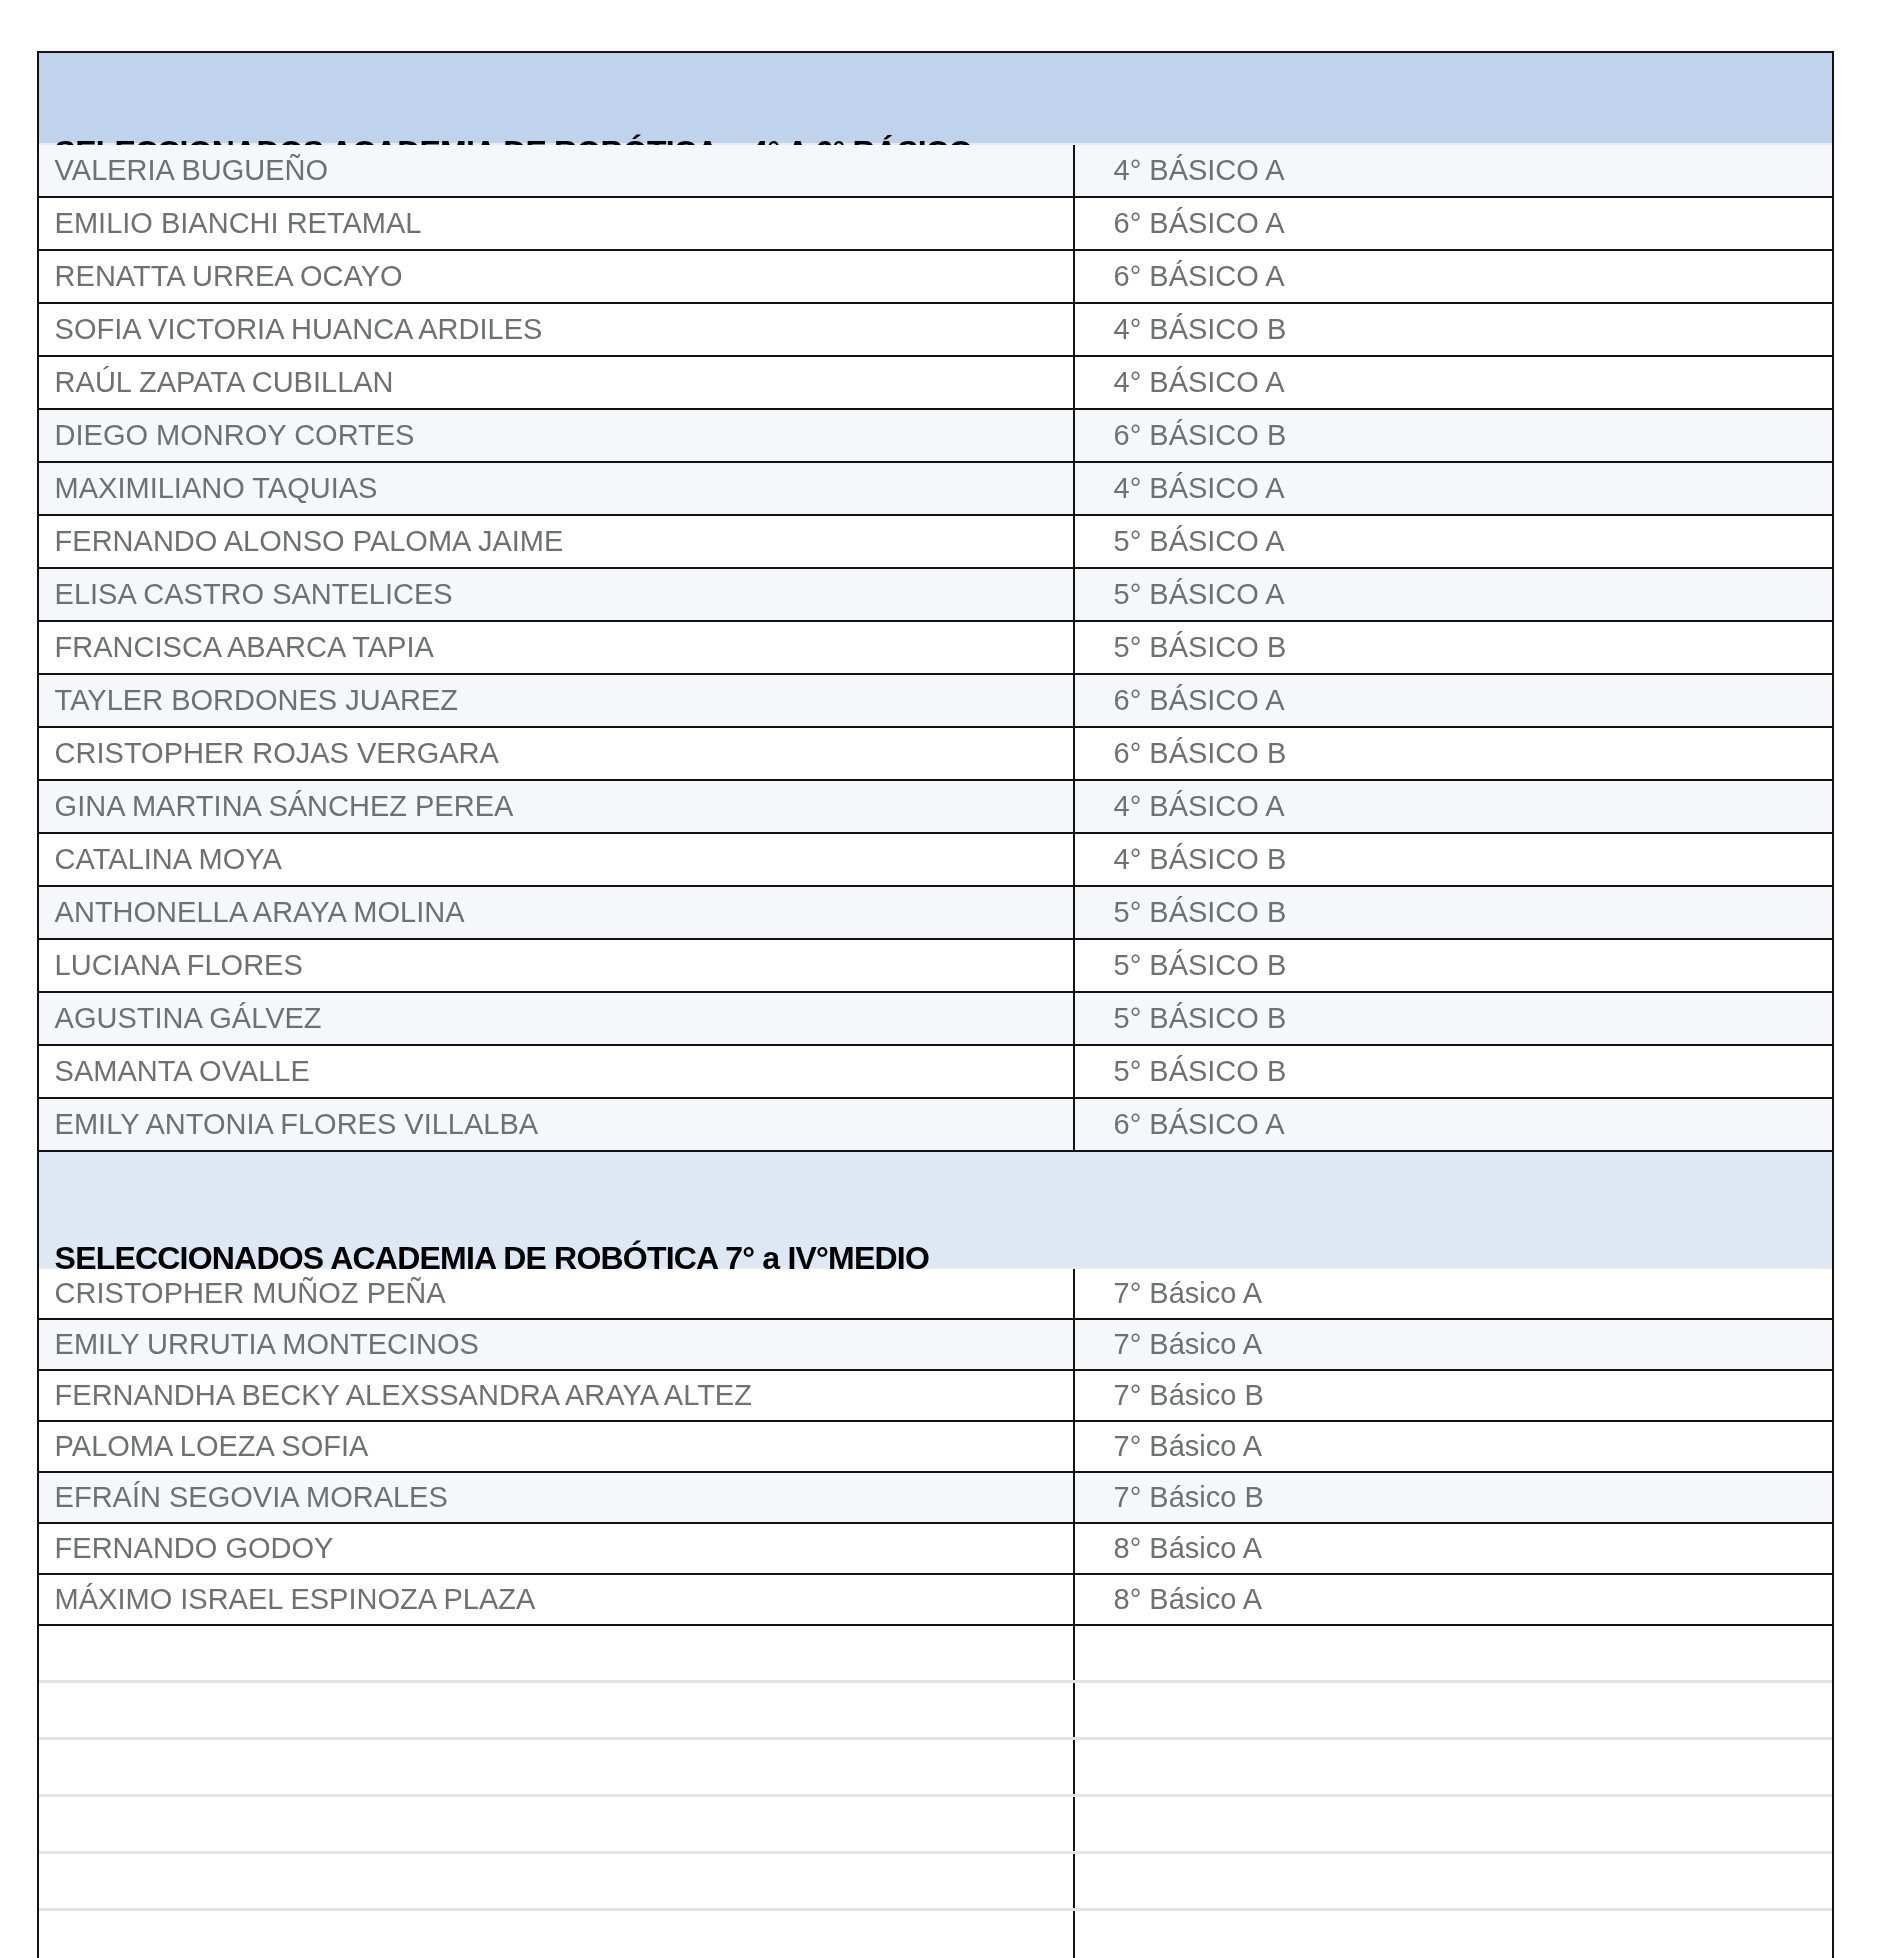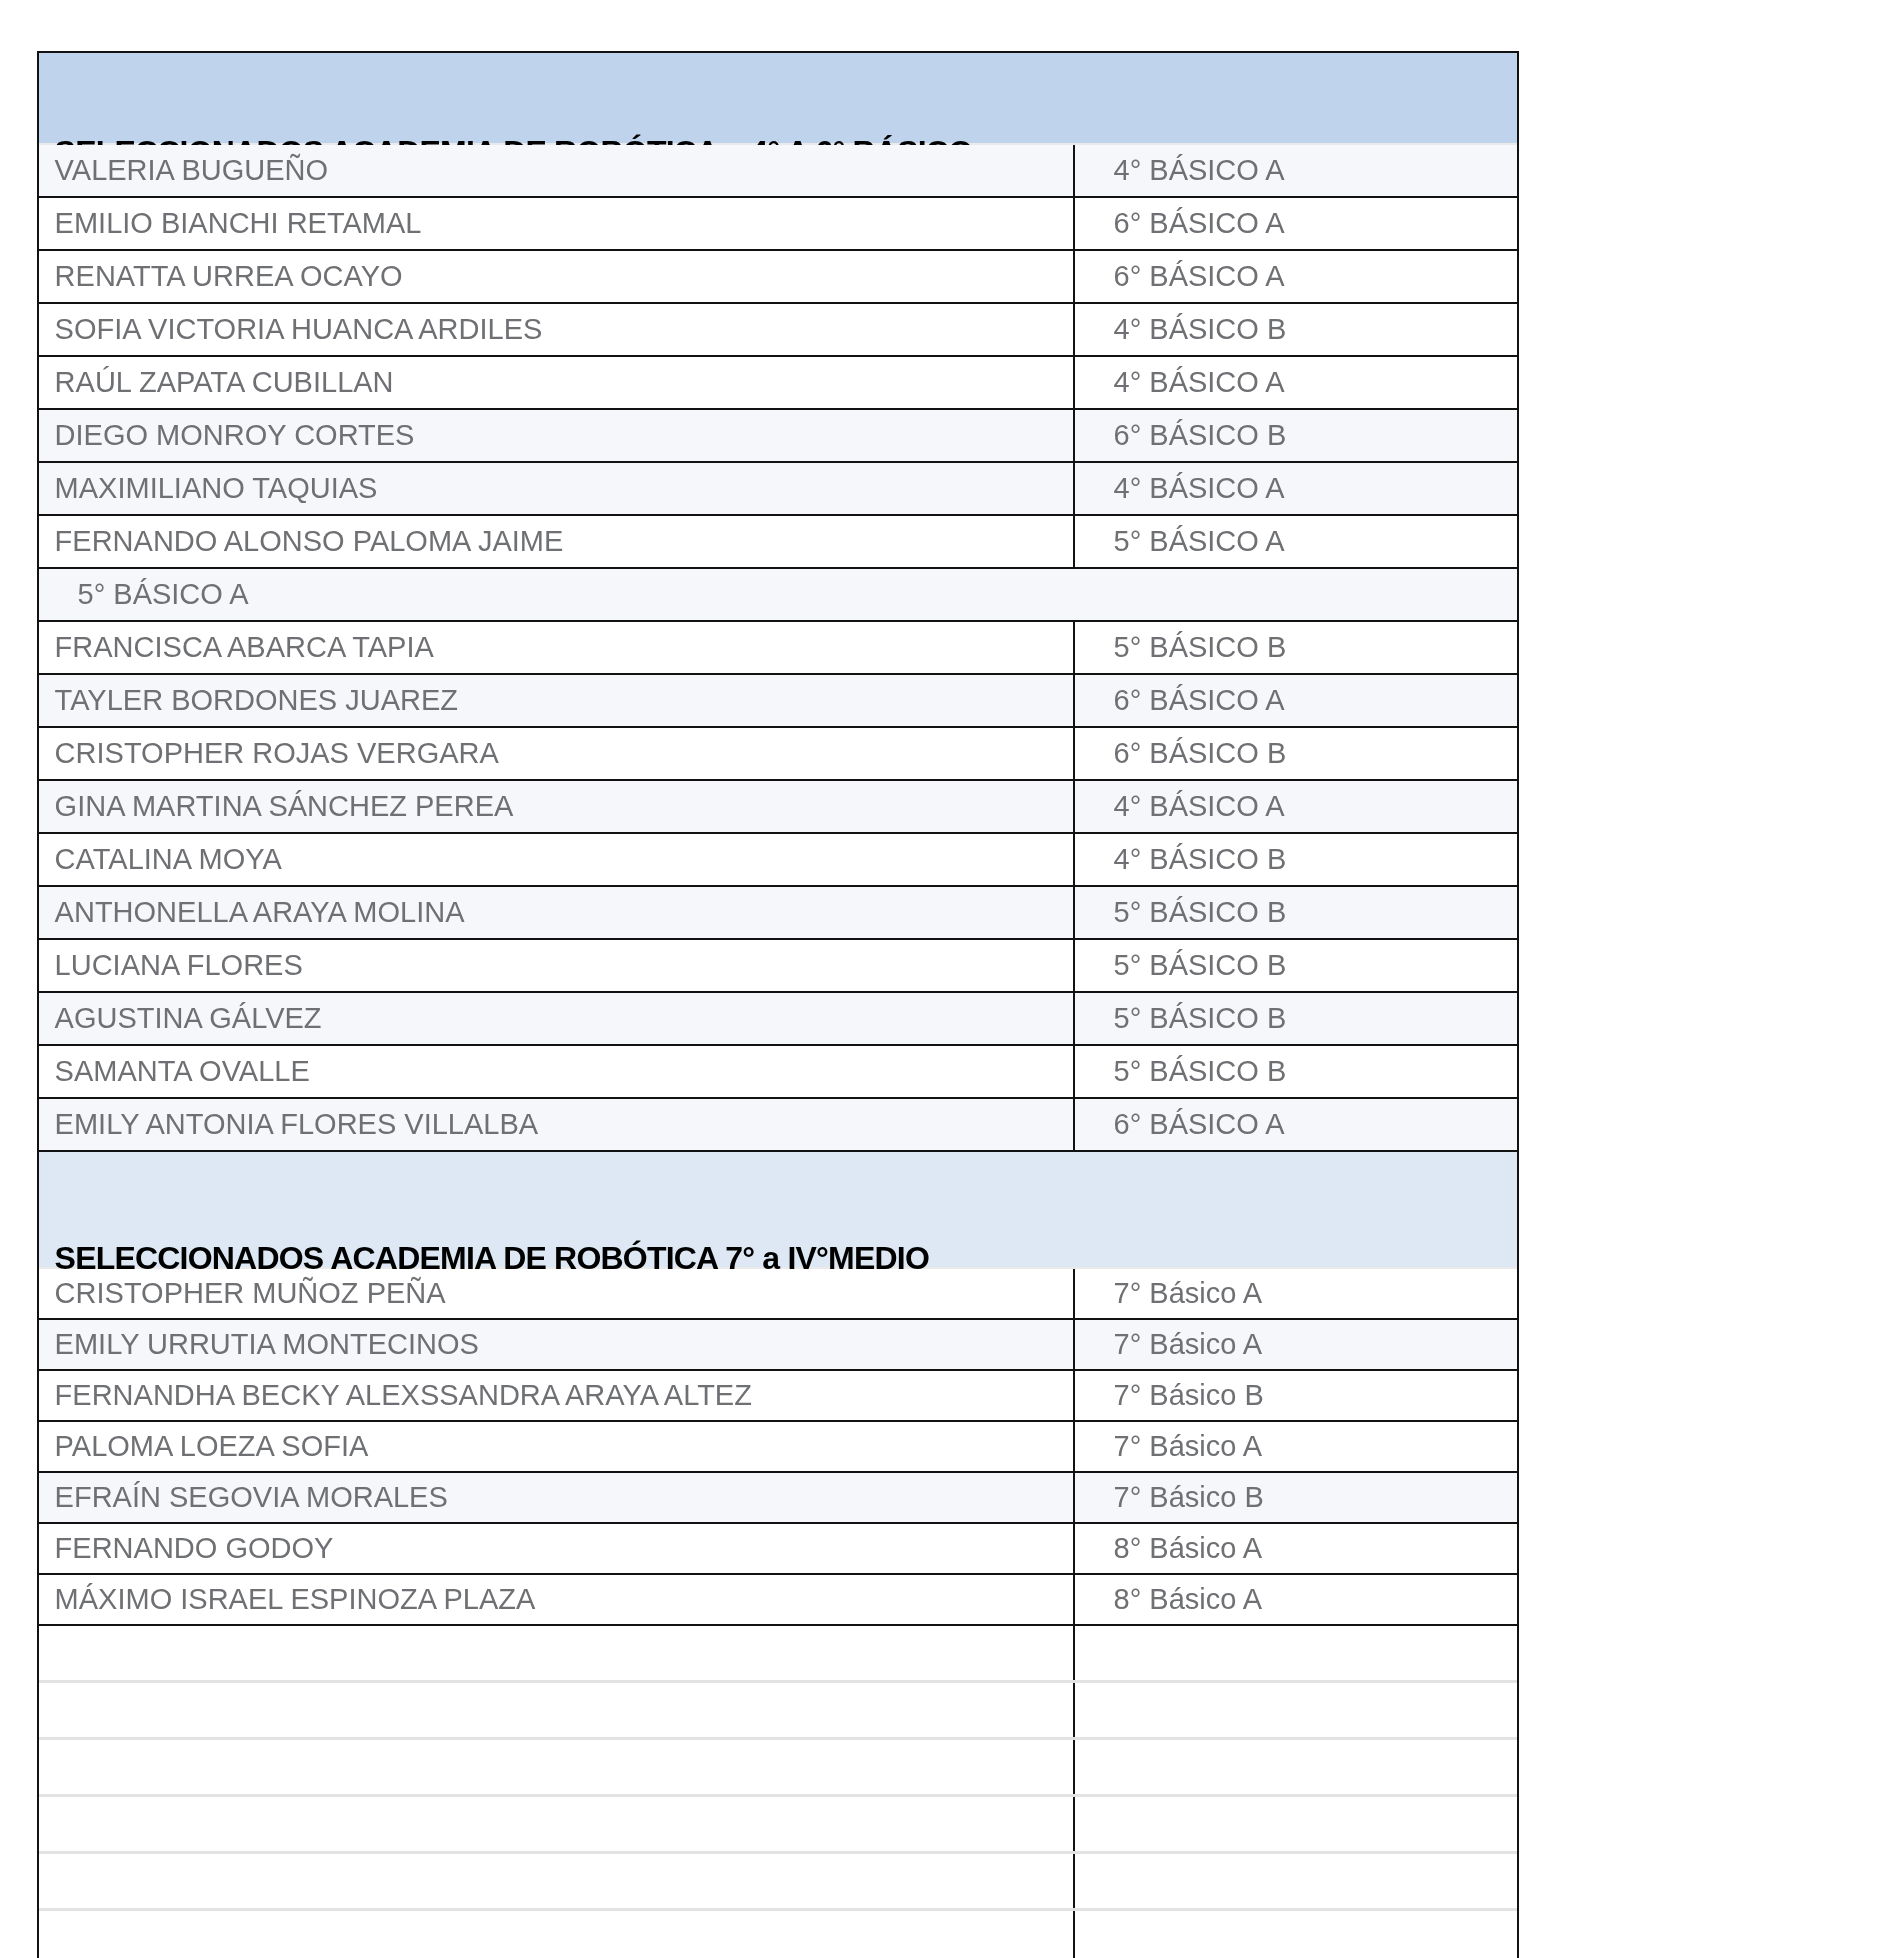--- a/index.html
+++ b/index.html
@@ -6,21 +6,21 @@
   body {
     width: 1879px; height: 1958px;
     background: #ffffff;
     overflow: hidden;
     position: relative;
     font-family: "Liberation Sans", sans-serif;
   }
   .roster {
     position: absolute;
     left: 37px; top: 51px;
-    width: 1482px; height: 1908px;
+    width: 1797px; height: 1908px;
     box-sizing: border-box;
     border-top: 2.9px solid var(--border-dark, #121212);
     border-left: 2.9px solid var(--border-dark, #121212);
     border-right: 2.9px solid var(--border-dark, #121212);
     overflow: hidden;
     display: flex;
     flex-direction: column;
   }
   .hdr {
     box-sizing: border-box;
@@ -114,20 +114,21 @@
       </div><div class="row s1 shaded">
         <div class="cname">DIEGO MONROY CORTES</div>
         <div class="cgrade">6° BÁSICO B</div>
       </div><div class="row s1 shaded">
         <div class="cname">MAXIMILIANO TAQUIAS</div>
         <div class="cgrade">4° BÁSICO A</div>
       </div><div class="row s1">
         <div class="cname">FERNANDO ALONSO PALOMA JAIME</div>
         <div class="cgrade">5° BÁSICO A</div>
       </div><div class="row s1 shaded">
+        <div class="cname">ELISA CASTRO SANTELICES</div>
         <div class="cgrade">5° BÁSICO A</div>
       </div><div class="row s1">
         <div class="cname">FRANCISCA ABARCA TAPIA</div>
         <div class="cgrade">5° BÁSICO B</div>
       </div><div class="row s1 shaded">
         <div class="cname">TAYLER BORDONES JUAREZ</div>
         <div class="cgrade">6° BÁSICO A</div>
       </div><div class="row s1">
         <div class="cname">CRISTOPHER ROJAS VERGARA</div>
         <div class="cgrade">6° BÁSICO B</div>

